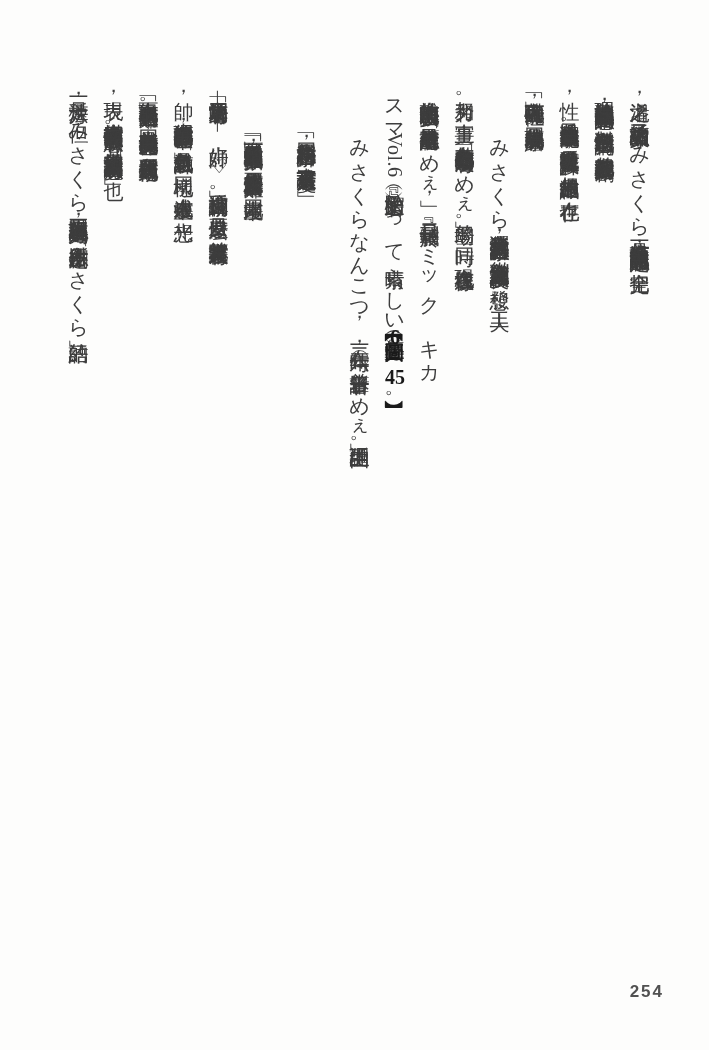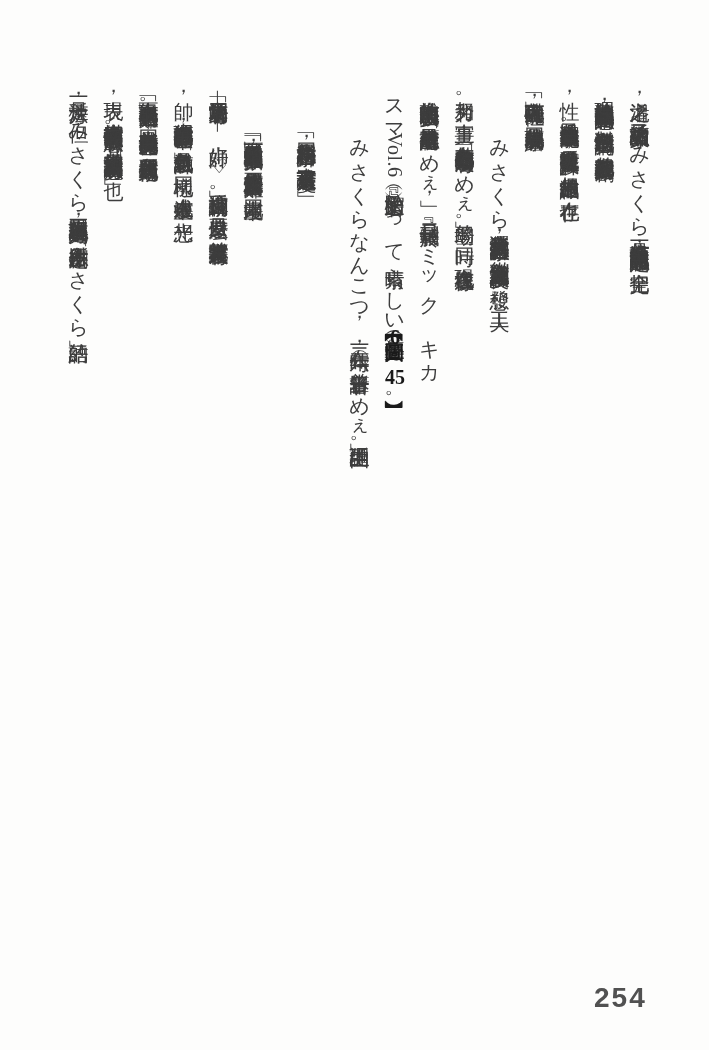--- a/index.html
+++ b/index.html
@@ -44,24 +44,24 @@
   .tcy {
     text-combine-upright: all;
     -webkit-text-combine: horizontal;
   }
   .upright { text-orientation: upright; }
   .pagenum {
     position: absolute;
     top: 982px;
     left: 594px;
     width: 70px;
-    text-align: left;
+    text-align: right;
     font-family: "Liberation Sans", "DejaVu Sans", sans-serif;
     font-weight: bold;
-    font-size: 28px;
+    font-size: 17px;
     letter-spacing: 2px;
     color: #515151;
   }
 </style>
 </head>
 <body>
 
 <div class="page">
 
   <div class="vtext">

